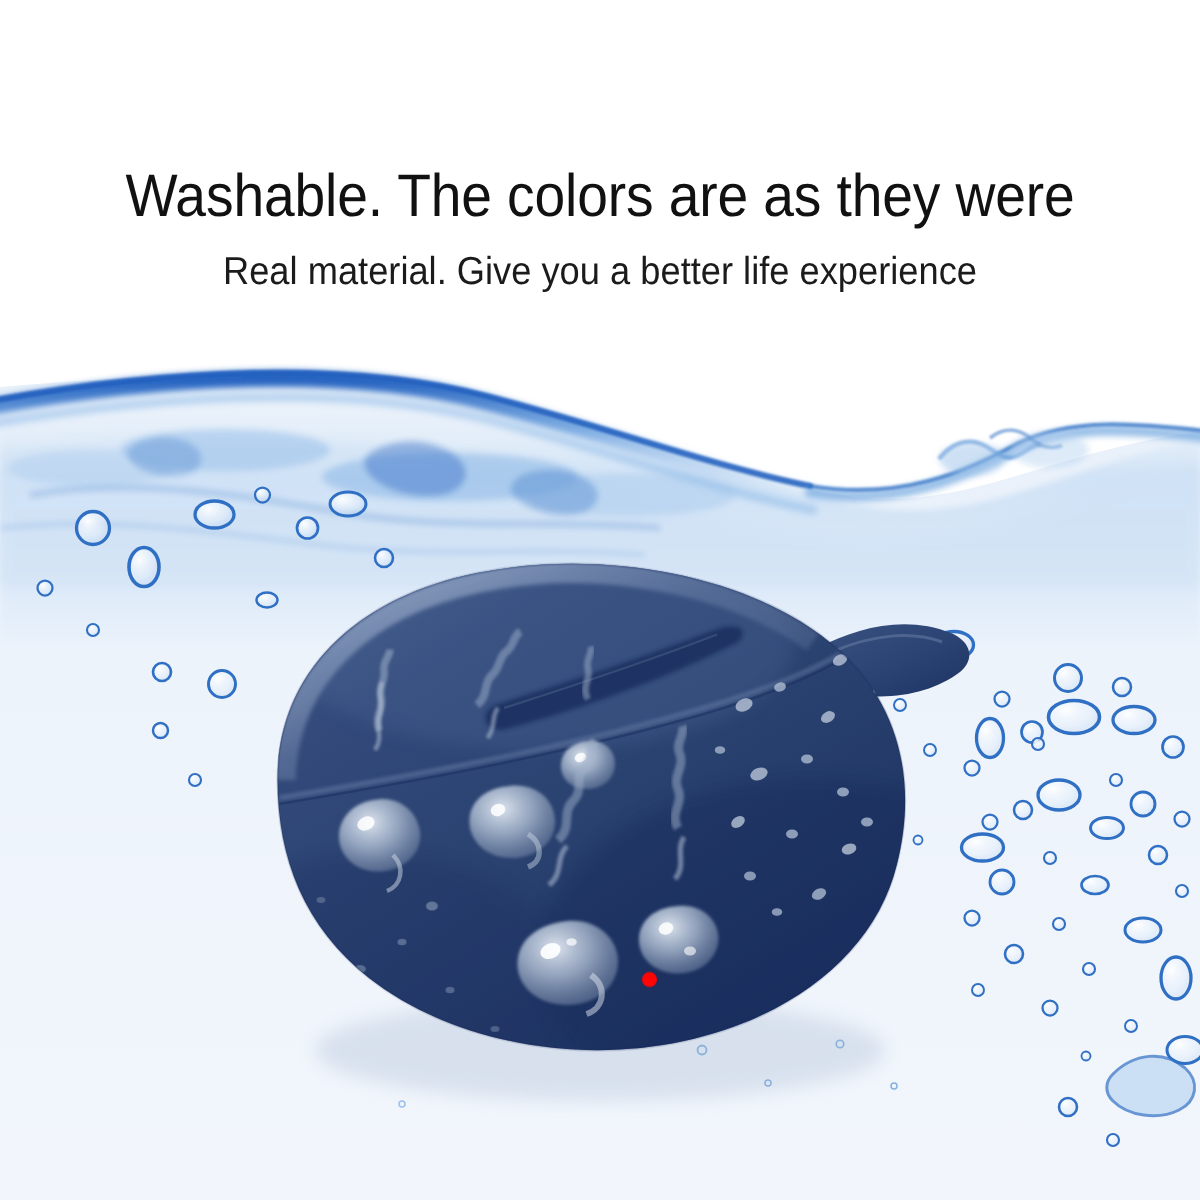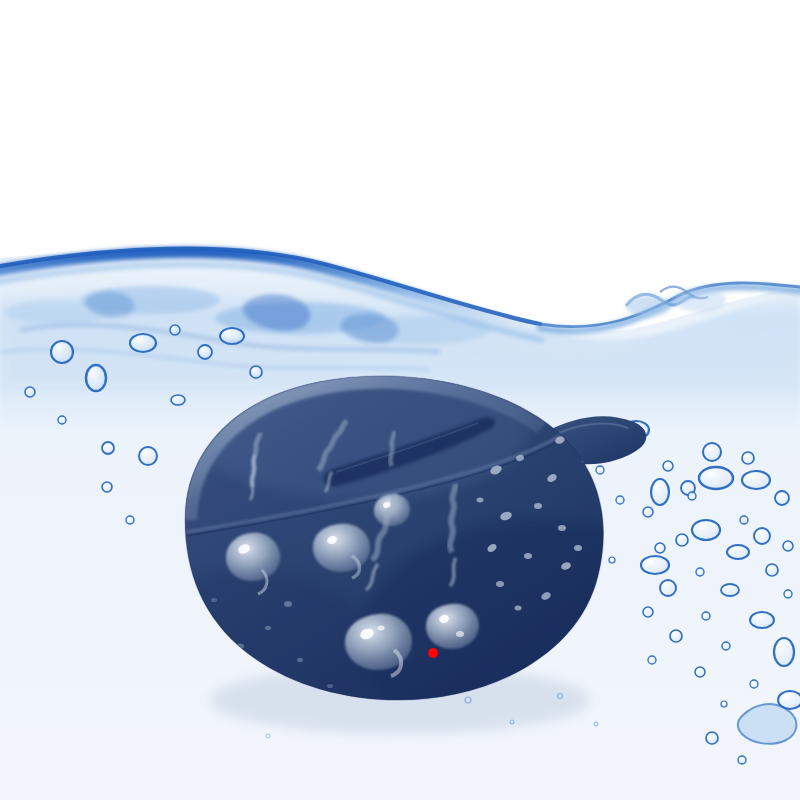--- a/index.html
+++ b/index.html
@@ -427,14 +427,18 @@
                C 398,366 492,382 548,424
                C 600,463 612,520 598,576
                C 584,634 530,678 456,694
                C 382,710 300,694 246,652
                C 203,618 185,572 185,520 Z" fill="none" stroke="#17295a" stroke-width="1.2" opacity="0.25"></path>
     </svg>
 
     <div class="led" style="left: 428px; top: 648px; background: rgb(252, 5, 5); width: 10px; height: 10px;"></div>
   </div>
 
+  <div class="copy-block">
+    <h1 class="headline">Washable. The colors are as they were</h1>
+    <p class="subhead">Real material. Give you a better life experience</p>
+  </div>
 
 </div>
 
 </body></html>

